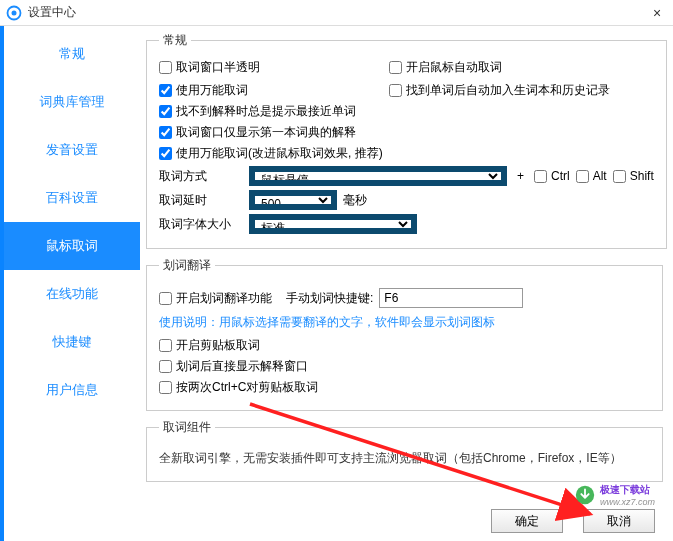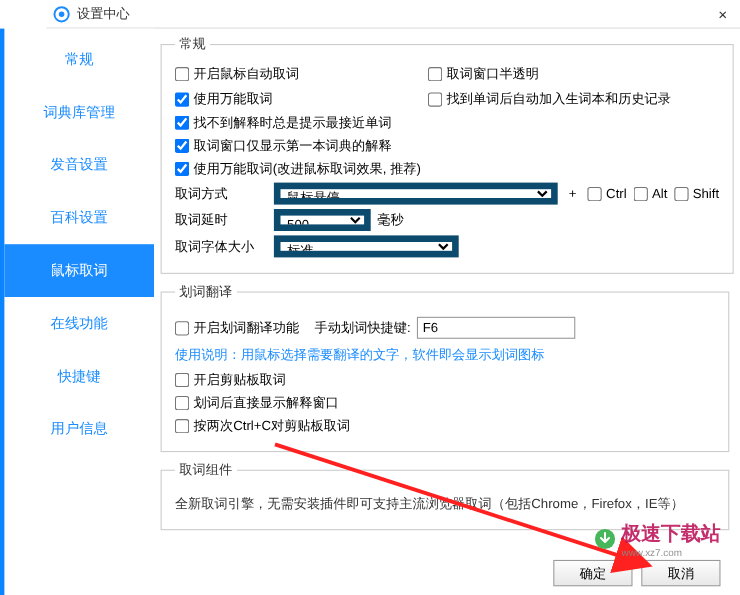--- a/index.html
+++ b/index.html
@@ -1,44 +1,44 @@
 <!DOCTYPE html>
 <html><head>
 <meta charset="utf-8">
 <style>
 * { box-sizing: border-box; margin: 0; padding: 0; }
 body { font-family: "Microsoft YaHei", "SimSun", sans-serif; font-size: 12px; background: #fff; width: 673px; height: 541px; overflow: hidden; position: relative; }
-.titlebar { height: 26px; border-bottom: 1px solid #ddd; display: flex; align-items: center; padding: 0 6px; margin-left: 42px; }
+.titlebar { height: 26px; border-bottom: 1px solid #ddd; display: flex; align-items: center; padding: 0 6px; }
 .titlebar .app-icon { width: 16px; height: 16px; margin-right: 6px; }
 .titlebar .title { flex: 1; color: #333; }
 .titlebar .close { width: 20px; text-align: center; cursor: pointer; font-size: 14px; color: #333; }
 .container { display: flex; height: calc(100% - 26px); }
 .sidebar { width: 140px; background: #fff; border-left: 4px solid #0a84ff; padding-top: 4px; }
 .sidebar .item { height: 48px; display: flex; align-items: center; justify-content: center; color: #1a8cff; cursor: pointer; font-size: 13px; }
 .sidebar .item.selected { background: #1a8cff; color: #fff; }
 .main { flex: 1; padding: 6px 10px 6px 6px; overflow: hidden; position: relative; }
 fieldset { border: 1px solid #ccc; margin-bottom: 8px; padding: 10px 12px 10px 12px; position: relative; }
 fieldset legend { padding: 0 4px; color: #333; font-size: 12px; }
 .row { display: flex; align-items: center; margin: 4px 0; gap: 6px; }
 .cb { display: flex; align-items: center; gap: 4px; cursor: pointer; }
 .cb input { width: 13px; height: 13px; }
 .col2 { display: flex; }
 .col2 > div:first-child { width: 230px; }
 .lbl { width: 84px; display: inline-block; }
 select { border: 6px solid #0c4a6e; height: 20px; font-size: 12px; padding: 0 2px; background: #fff; }
 input[type=text] { border: 1px solid #999; height: 20px; font-size: 12px; padding: 0 4px; }
 .plus { margin: 0 4px; }
 .help-text { color: #1a8cff; margin: 6px 0; }
-.footer { position: absolute; bottom: 8px; right: 18px; display: flex; gap: 8px; }
+.footer { position: absolute; bottom: 8px; right: 18px; display: flex; gap: 20px; }
 .btn { width: 72px; height: 24px; border: 1px solid #999; background: linear-gradient(#fdfdfd,#e8e8e8); cursor: pointer; font-size: 12px; }
 .arrow { position: absolute; pointer-events: none; }
 .watermark { position: absolute; right: 18px; bottom: 34px; opacity: 0.9; display: flex; align-items: center; gap: 4px; pointer-events: none; }
 .watermark .logo { width: 22px; height: 22px; }
-.watermark .txt1 { color: #be185d; font-weight: bold; font-size: 18px; }
-.watermark .txt2 { color: #888; font-size: 9px; }
+.watermark .txt1 { color: #6d28d9; font-weight: bold; font-size: 10px; }
+.watermark .txt2 { color: #888; font-size: 9px; font-style: italic; }
 </style>
 </head>
 <body>
 
 <div class="titlebar">
   <svg class="app-icon" viewBox="0 0 16 16">
       <circle cx="8" cy="8" r="6.5" fill="none" stroke="#1a8cff" stroke-width="1.8"></circle>
       <circle cx="8" cy="8" r="2.5" fill="#1a8cff"></circle>
     </svg>
   <span class="title">设置中心</span>
@@ -58,27 +58,27 @@
   </div>
 
   <div class="main">
 
     <fieldset>
       <legend>常规</legend>
       <div class="col2">
         <div>
             <label class="cb">
               <input type="checkbox" style="">
+              <span>取词窗口半透明</span>
+            </label>
+          </div>
+        <div>
+            <label class="cb">
+              <input type="checkbox" style="">
               <span>开启鼠标自动取词</span>
-            </label>
-          </div>
-        <div>
-            <label class="cb">
-              <input type="checkbox" style="">
-              <span>取词窗口半透明</span>
             </label>
           </div>
       </div>
       <div class="col2" style="margin-top:6px">
         <div>
             <label class="cb">
               <input type="checkbox" checked="" style="">
               <span>使用万能取词</span>
             </label>
           </div>

